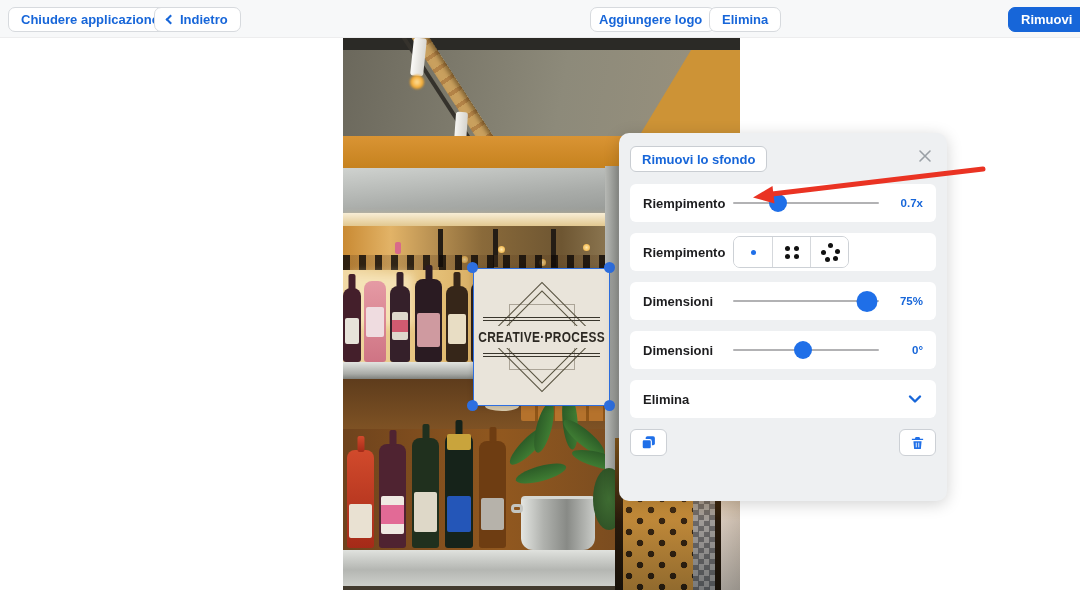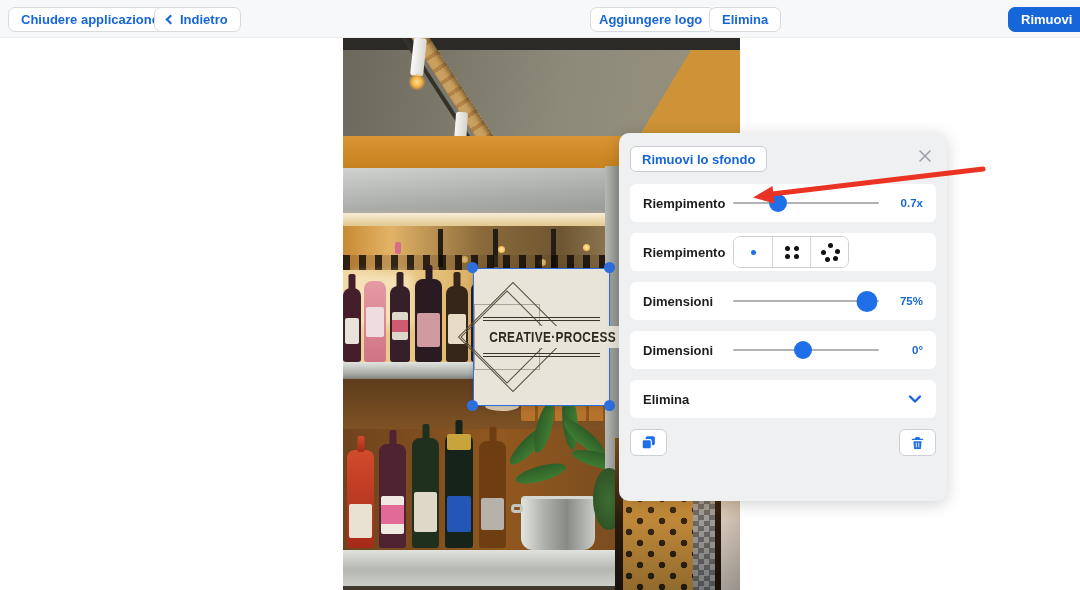--- a/index.html
+++ b/index.html
@@ -24,21 +24,21 @@
   .wbottle { border-radius:8px 8px 3px 3px; }
   .wbottle .neck { position:absolute; top:-14px; left:50%; transform:translateX(-50%);
     width:7px; height:16px; background:inherit; border-radius:2px; }
   .wbottle .lbl { position:absolute; left:2px; right:2px; border-radius:2px; }
   .leaf { width:52px; height:15px; border-radius:50%;
     background:linear-gradient(#2c5c27,#3f7d33); }
 
   
   .logo-box { position:absolute; left:473px; top:268px; width:137px; height:138px;
     background:#e9e4da; border:1.5px solid #2e6fe0; z-index:10;
-    display:flex; align-items:center; justify-content:flex-start; cursor:move;
+    display:flex; align-items:center; justify-content:center; cursor:move;
     box-shadow:0 1px 6px rgba(0,0,0,.15); }
   .handle { position:absolute; width:11px; height:11px; border-radius:50%;
     background:#2e6fe0; z-index:12; cursor:pointer; }
   .lg-sq { position:absolute; width:66px; height:66px; border:1px solid rgba(120,112,96,.55); }
   .lg-d1 { position:absolute; width:78px; height:78px; border:1.5px solid #57523f; transform:rotate(45deg); }
   .lg-d2 { position:absolute; width:66px; height:66px; border:1px solid #57523f; transform:rotate(45deg); }
   .lg-line { position:absolute; left:9px; right:9px; height:4px;
     border-top:1.5px solid #39352c; border-bottom:1px solid #39352c; }
   .lg-text { position:relative; z-index:2; background:#e9e4da; padding:3px 4px;
     font-size:14px; font-weight:700; letter-spacing:.4px; color:#2c2822;

